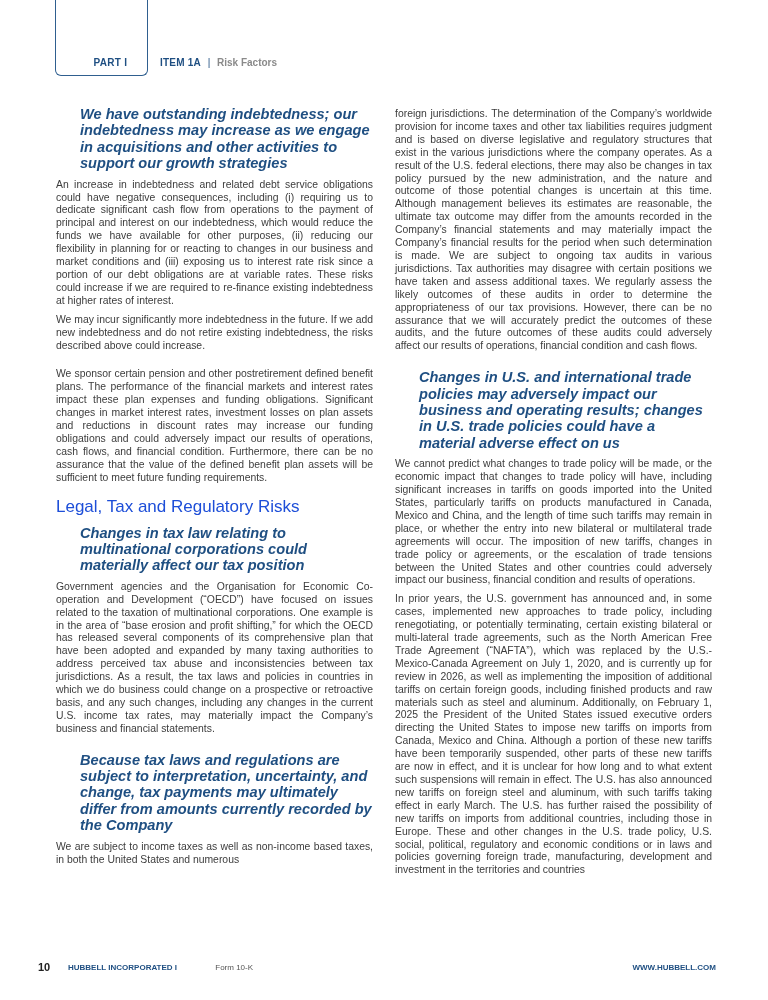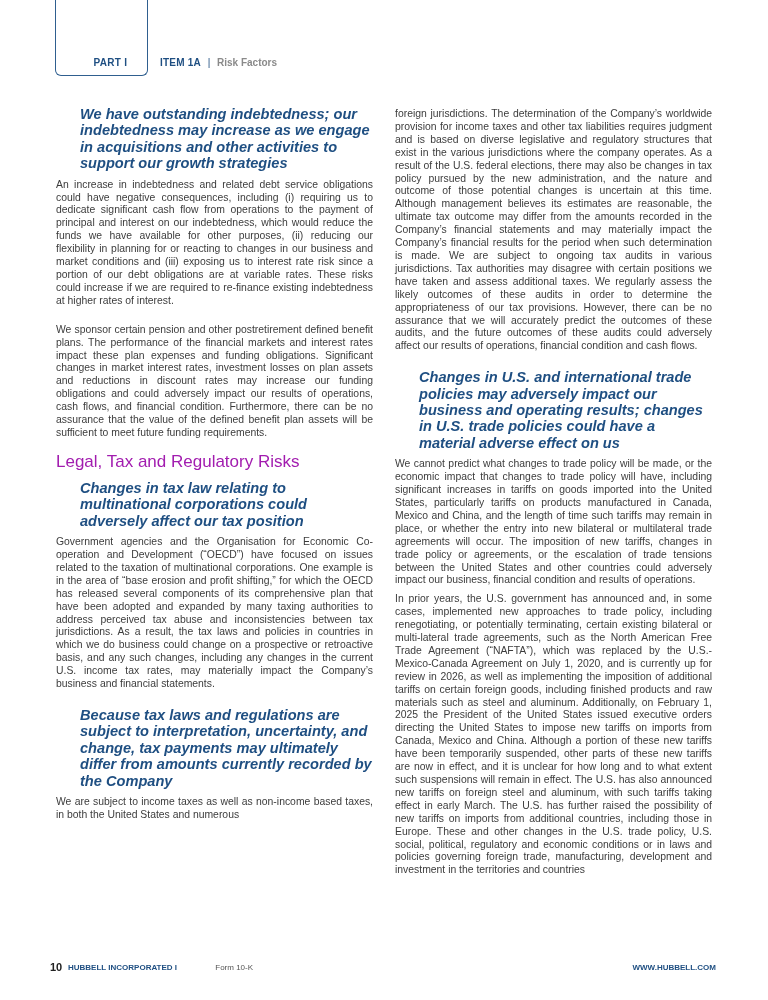--- a/index.html
+++ b/index.html
@@ -27,51 +27,52 @@
 
     h3.risk {
       font-family: "Liberation Sans", sans-serif; font-style: italic; font-weight: bold;
       color: #1f4f82; font-size: 14.6px; line-height: 16.4px; margin-bottom: 7px; margin-left: 24px;
     }
     p.body {
       font-size: 10.4px; line-height: 12.9px; text-align: justify; color: #3c3c3c;
       margin-bottom: 6px;
     }
     h2.section {
-      font-size: 17px; font-weight: normal; color: #a21caf; margin: 12px 0 8px 0; line-height: 20px;
+      font-size: 17px; font-weight: normal; color: #1d4ed8; margin: 12px 0 8px 0; line-height: 20px;
     }
     .gap { height: 10px; }
 
     .footer {
       position: absolute; top: 963px; left: 38px; right: 52px; height: 14px;
       font-size: 8px;
     }
-    .footer .pnum { position: absolute; left: 12px; top: -2px; font-size: 11px; font-weight: bold; color: #222; }
+    .footer .pnum { position: absolute; left: 0; top: -2px; font-size: 11px; font-weight: bold; color: #222; }
     .footer .company { position: absolute; left: 30px; top: 0; color: #1f4f82; font-weight: bold; }
     .footer .company .form { color: #555; font-weight: normal; margin-left: 36px; }
     .footer .site { position: absolute; right: 0; top: 0; color: #1f4f82; font-weight: bold; }
   </style>
 </head>
 <body>
 
 <div class="part-box"></div>
 <div class="part-label">PART I</div>
 <div class="item-label">
   <span class="item">ITEM 1A</span>
   <span class="sep">|</span>
   <span class="sec">Risk Factors</span>
 </div>
 
 <div class="col left">
   <h3 class="risk">We have outstanding indebtedness; our indebtedness may increase as we engage in acquisitions and other activities to support our growth strategies</h3>
   <p class="body">An increase in indebtedness and related debt service obligations could have negative consequences, including (i) requiring us to dedicate significant cash flow from operations to the payment of principal and interest on our indebtedness, which would reduce the funds we have available for other purposes, (ii) reducing our flexibility in planning for or reacting to changes in our business and market conditions and (iii) exposing us to interest rate risk since a portion of our debt obligations are at variable rates. These risks could increase if we are required to re-finance existing indebtedness at higher rates of interest.</p>
+  <p class="body">We may incur significantly more indebtedness in the future. If we add new indebtedness and do not retire existing indebtedness, the risks described above could increase.</p>
   <div class="gap"></div>
   <p class="body">We sponsor certain pension and other postretirement defined benefit plans. The performance of the financial markets and interest rates impact these plan expenses and funding obligations. Significant changes in market interest rates, investment losses on plan assets and reductions in discount rates may increase our funding obligations and could adversely impact our results of operations, cash flows, and financial condition. Furthermore, there can be no assurance that the value of the defined benefit plan assets will be sufficient to meet future funding requirements.</p>
   <h2 class="section">Legal, Tax and Regulatory Risks</h2>
-  <h3 class="risk">Changes in tax law relating to multinational corporations could adversely affect our tax position</h3>
+  <h3 class="risk">Changes in tax law relating to multinational corporations could materially affect our tax position</h3>
   <p class="body">Government agencies and the Organisation for Economic Co-operation and Development (“OECD”) have focused on issues related to the taxation of multinational corporations. One example is in the area of “base erosion and profit shifting,” for which the OECD has released several components of its comprehensive plan that have been adopted and expanded by many taxing authorities to address perceived tax abuse and inconsistencies between tax jurisdictions. As a result, the tax laws and policies in countries in which we do business could change on a prospective or retroactive basis, and any such changes, including any changes in the current U.S. income tax rates, may materially impact the Company’s business and financial statements.</p>
   <div class="gap"></div>
   <h3 class="risk">Because tax laws and regulations are subject to interpretation, uncertainty, and change, tax payments may ultimately differ from amounts currently recorded by the Company</h3>
   <p class="body">We are subject to income taxes as well as non-income based taxes, in both the United States and numerous</p>
 </div>
 
 <div class="col right">
   <p class="body">foreign jurisdictions. The determination of the Company’s worldwide provision for income taxes and other tax liabilities requires judgment and is based on diverse legislative and regulatory structures that exist in the various jurisdictions where the company operates. As a result of the U.S. federal elections, there may also be changes in tax policy pursued by the new administration, and the nature and outcome of those potential changes is uncertain at this time. Although management believes its estimates are reasonable, the ultimate tax outcome may differ from the amounts recorded in the Company’s financial statements and may materially impact the Company’s financial results for the period when such determination is made. We are subject to ongoing tax audits in various jurisdictions. Tax authorities may disagree with certain positions we have taken and assess additional taxes. We regularly assess the likely outcomes of these audits in order to determine the appropriateness of our tax provisions. However, there can be no assurance that we will accurately predict the outcomes of these audits, and the future outcomes of these audits could adversely affect our results of operations, financial condition and cash flows.</p>
   <div class="gap"></div>
   <h3 class="risk">Changes in U.S. and international trade policies may adversely impact our business and operating results; changes in U.S. trade policies could have a material adverse effect on us</h3>

